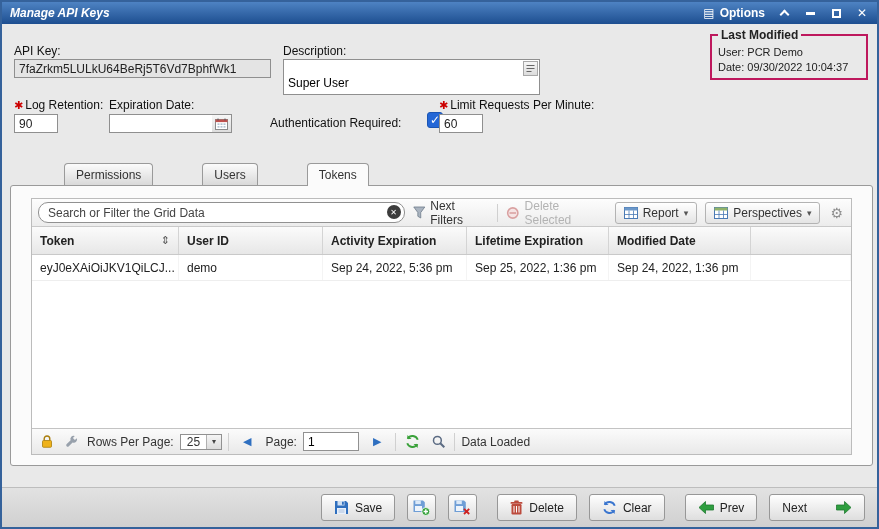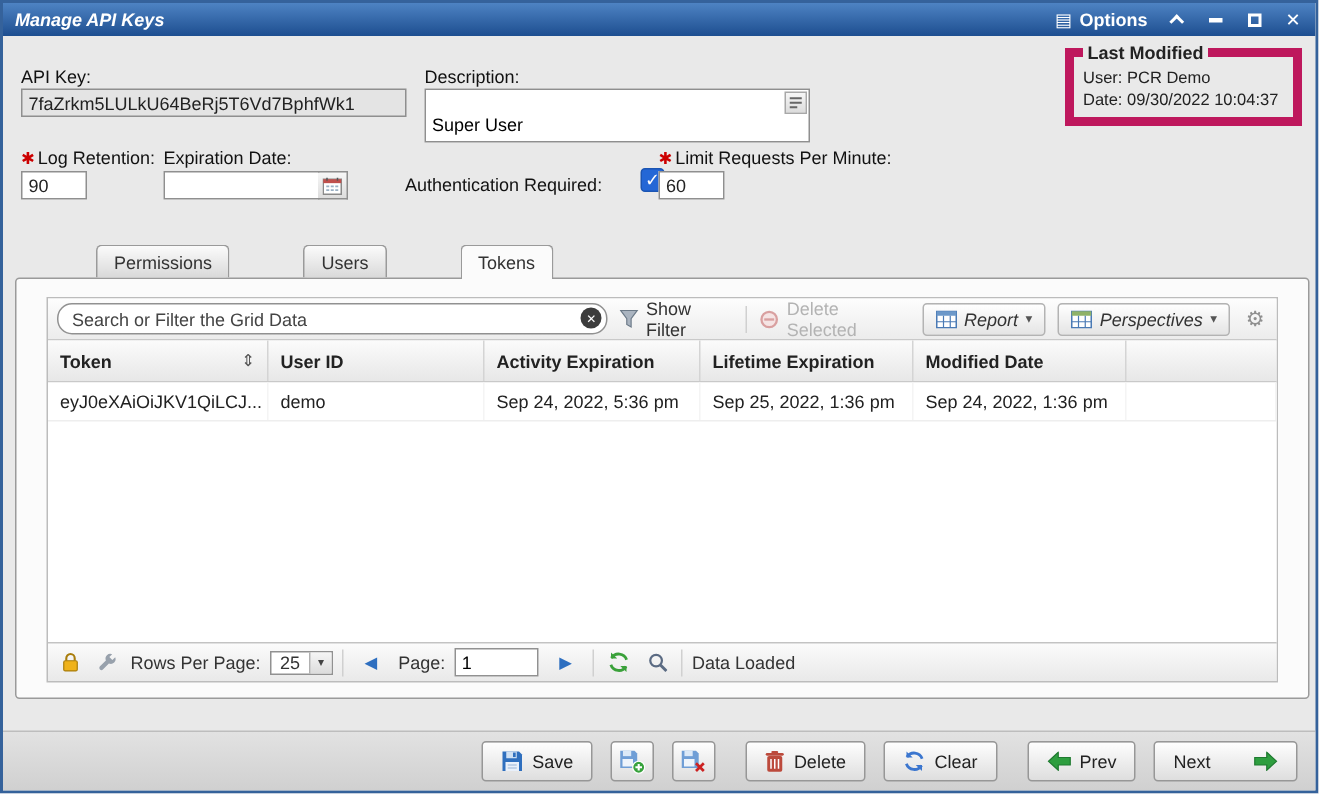--- a/index.html
+++ b/index.html
@@ -20,21 +20,21 @@
 
   
   .label{position:absolute;font-size:12px;color:#111;white-space:nowrap;}
   .req{color:#c00;margin-right:2px;font-size:11px;}
   .field{position:absolute;height:19px;border:1px solid #8f8f8f;background:#fff;font-size:12px;padding:0 4px;font-family:inherit;color:#222;}
   .field.ro{background:#e4e4e4;display:flex;align-items:center;overflow:hidden;white-space:nowrap;}
   input.field,input{outline:none;font-family:inherit;}
   .desc-wrap{position:absolute;left:281px;top:57px;width:257px;height:19px;}
   .desc-wrap input{width:100%;height:36px;border:1px solid #8f8f8f;padding:12px 20px 0 4px;font-size:12px;}
   .desc-icon{position:absolute;right:2px;top:2px;width:15px;height:15px;border:1px solid #a8a8a8;background:linear-gradient(#f6f6f6,#dcdcdc);display:flex;align-items:center;justify-content:center;}
-  fieldset.lastmod{position:absolute;left:708px;top:26px;width:158px;border:6px solid #be185d;margin:0;padding:1px 6px 5px;background:transparent;}
+  fieldset.lastmod{position:absolute;left:708px;top:26px;width:158px;border:2px solid #be185d;margin:0;padding:1px 6px 5px;background:transparent;}
   fieldset.lastmod legend{font-weight:bold;font-size:12px;padding:0 3px;}
   .fs-line{font-size:11px;margin-top:3px;color:#222;white-space:nowrap;}
   .cal-btn{position:absolute;left:210px;top:112px;width:20px;height:19px;border:1px solid #8f8f8f;border-left:none;background:linear-gradient(#f7f7f7,#ddd);display:flex;align-items:center;justify-content:center;}
   .checkbox{position:absolute;left:425px;top:110px;width:16px;height:16px;background:#2467d6;border:1px solid #1b55b3;border-radius:3px;color:#fff;font-size:12px;font-weight:bold;display:flex;align-items:center;justify-content:center;line-height:1;}
 
   
   .tabs{position:absolute;left:16px;top:161px;display:flex;gap:3px;z-index:3;}
   .tab{height:22px;padding:4px 11px 0;font-size:12px;color:#333;background:linear-gradient(#fbfbfb,#d9d9d9);border:1px solid #9a9a9a;border-bottom:none;border-radius:4px 4px 0 0;cursor:default;margin-left:46px;}
   .tab.active{height:23px;background:#fbfbfb;position:relative;z-index:4;}
   .panel{position:absolute;left:8px;top:183px;width:863px;height:281px;border:1px solid #9a9a9a;border-radius:3px;background:#fbfbfb;padding:12px 20px 10px;display:flex;flex-direction:column;}
@@ -43,21 +43,21 @@
   
   .toolbar{height:28px;flex:0 0 28px;display:flex;align-items:center;gap:8px;padding:0 6px;background:linear-gradient(#fdfdfd,#ececec);border-bottom:1px solid #c9c9c9;}
   .searchwrap{position:relative;width:378px;height:21px;}
   .searchwrap input{width:100%;height:21px;border:1px solid #919191;border-radius:10px;padding:0 24px 0 9px;font-size:12px;color:#333;background:#fff;}
   .searchwrap input::placeholder{color:#444;opacity:1;}
   .clear-btn{position:absolute;right:4px;top:3px;width:14px;height:14px;border-radius:50%;background:#3c3c3c;color:#fff;font-size:8px;display:flex;align-items:center;justify-content:center;}
   .tb-item{display:flex;align-items:center;gap:5px;color:#333;cursor:default;}
   .tb-item.disabled{color:#b3b3b3;}
   .vsep{width:1px;height:18px;background:#d0d0d0;}
   .right-group{margin-left:auto;display:flex;align-items:center;gap:8px;}
-  .tb-btn{display:flex;align-items:center;gap:5px;height:22px;padding:0 8px;border:1px solid #b3b3b3;border-radius:3px;background:linear-gradient(#fff,#e4e4e4);color:#333;cursor:default;font-style:italic;}
+  .tb-btn{display:flex;align-items:center;gap:5px;height:22px;padding:0 8px;border:1px solid #b3b3b3;border-radius:3px;background:linear-gradient(#fff,#e4e4e4);color:#333;cursor:default;}
   .caret{font-size:9px;color:#555;}
   .gear{font-size:14px;color:#8f8f8f;margin:0 2px;cursor:default;}
 
   
   .ghead{display:flex;height:28px;flex:0 0 28px;background:linear-gradient(#fbfbfb,#e7e7e7);border-bottom:1px solid #c9c9c9;font-weight:bold;font-size:12px;}
   .hcell{display:flex;align-items:center;padding:0 8px;border-right:1px solid #d4d4d4;overflow:hidden;white-space:nowrap;}
   .c0{width:147px;}.c1{width:144px;}.c2{width:144px;}.c3{width:142px;}.c4{width:142px;}.cf{flex:1;border-right:none;}
   .hcell.c0{justify-content:space-between;}
   .sort{font-size:11px;color:#555;font-weight:normal;}
   .rows{flex:1;background:#fff;min-height:0;}
@@ -162,21 +162,21 @@
         <div class="searchwrap">
           <input type="text" placeholder="Search or Filter the Grid Data" style="">
           <div class="clear-btn">
               <span>✕</span>
             </div>
         </div>
         <div class="tb-item">
           <svg width="13" height="13" viewBox="0 0 13 13">
               <path d="M0.8 0.8h11.4L8 6.5v5.7L5 10.4V6.5z" fill="#aab4c0" stroke="#6c7a88" stroke-width="0.8"></path>
             </svg>
-          <span>Show Filter</span>
+          <span>Next Filters</span>
         </div>
         <div class="vsep"></div>
         <div class="tb-item disabled">
           <svg width="14" height="14" viewBox="0 0 14 14">
               <circle cx="7" cy="7" r="5.3" fill="#f5e4e4" stroke="#d9a0a0" stroke-width="1.6"></circle>
               <rect x="3.6" y="6.2" width="6.8" height="1.6" fill="#d9a0a0"></rect>
             </svg>
           <span>Delete Selected</span>
         </div>
         <div class="right-group">

